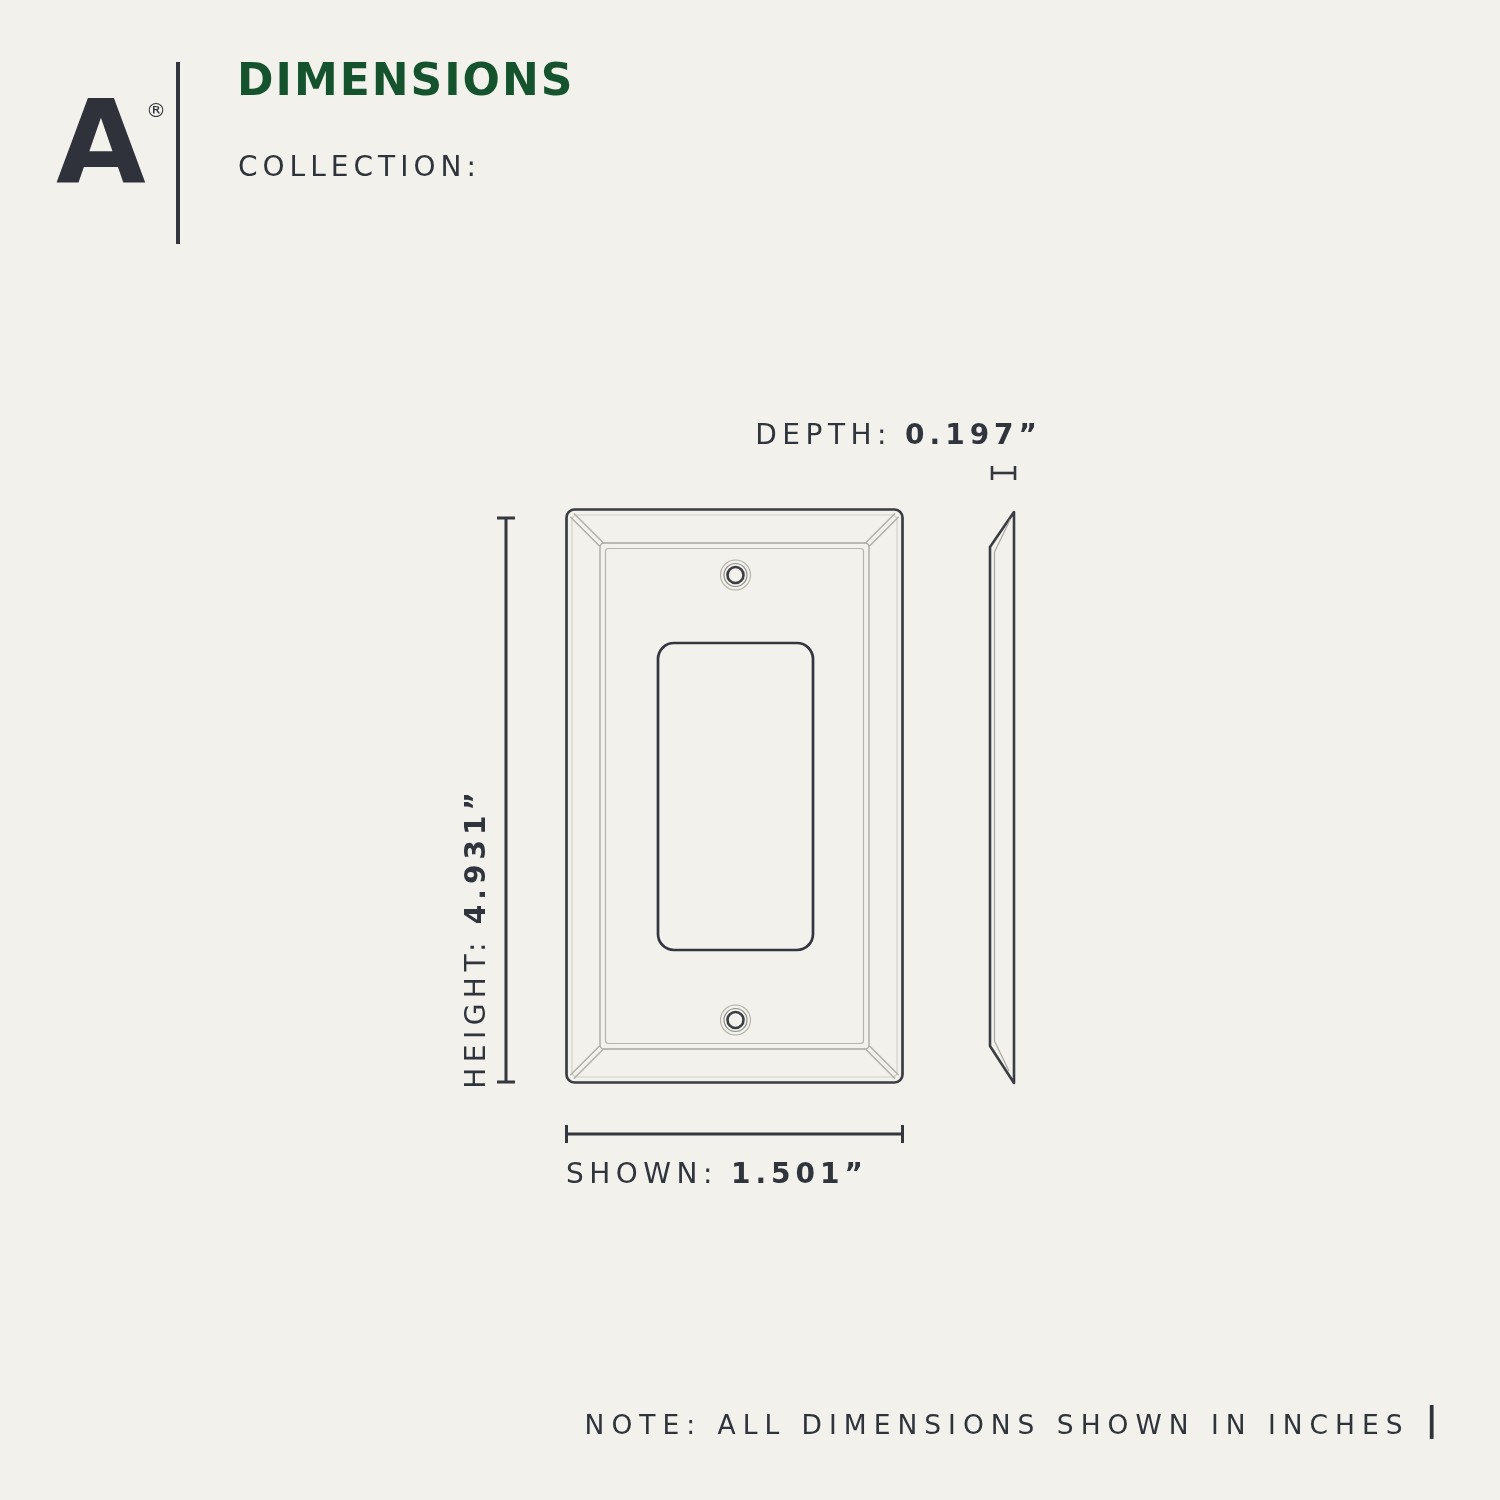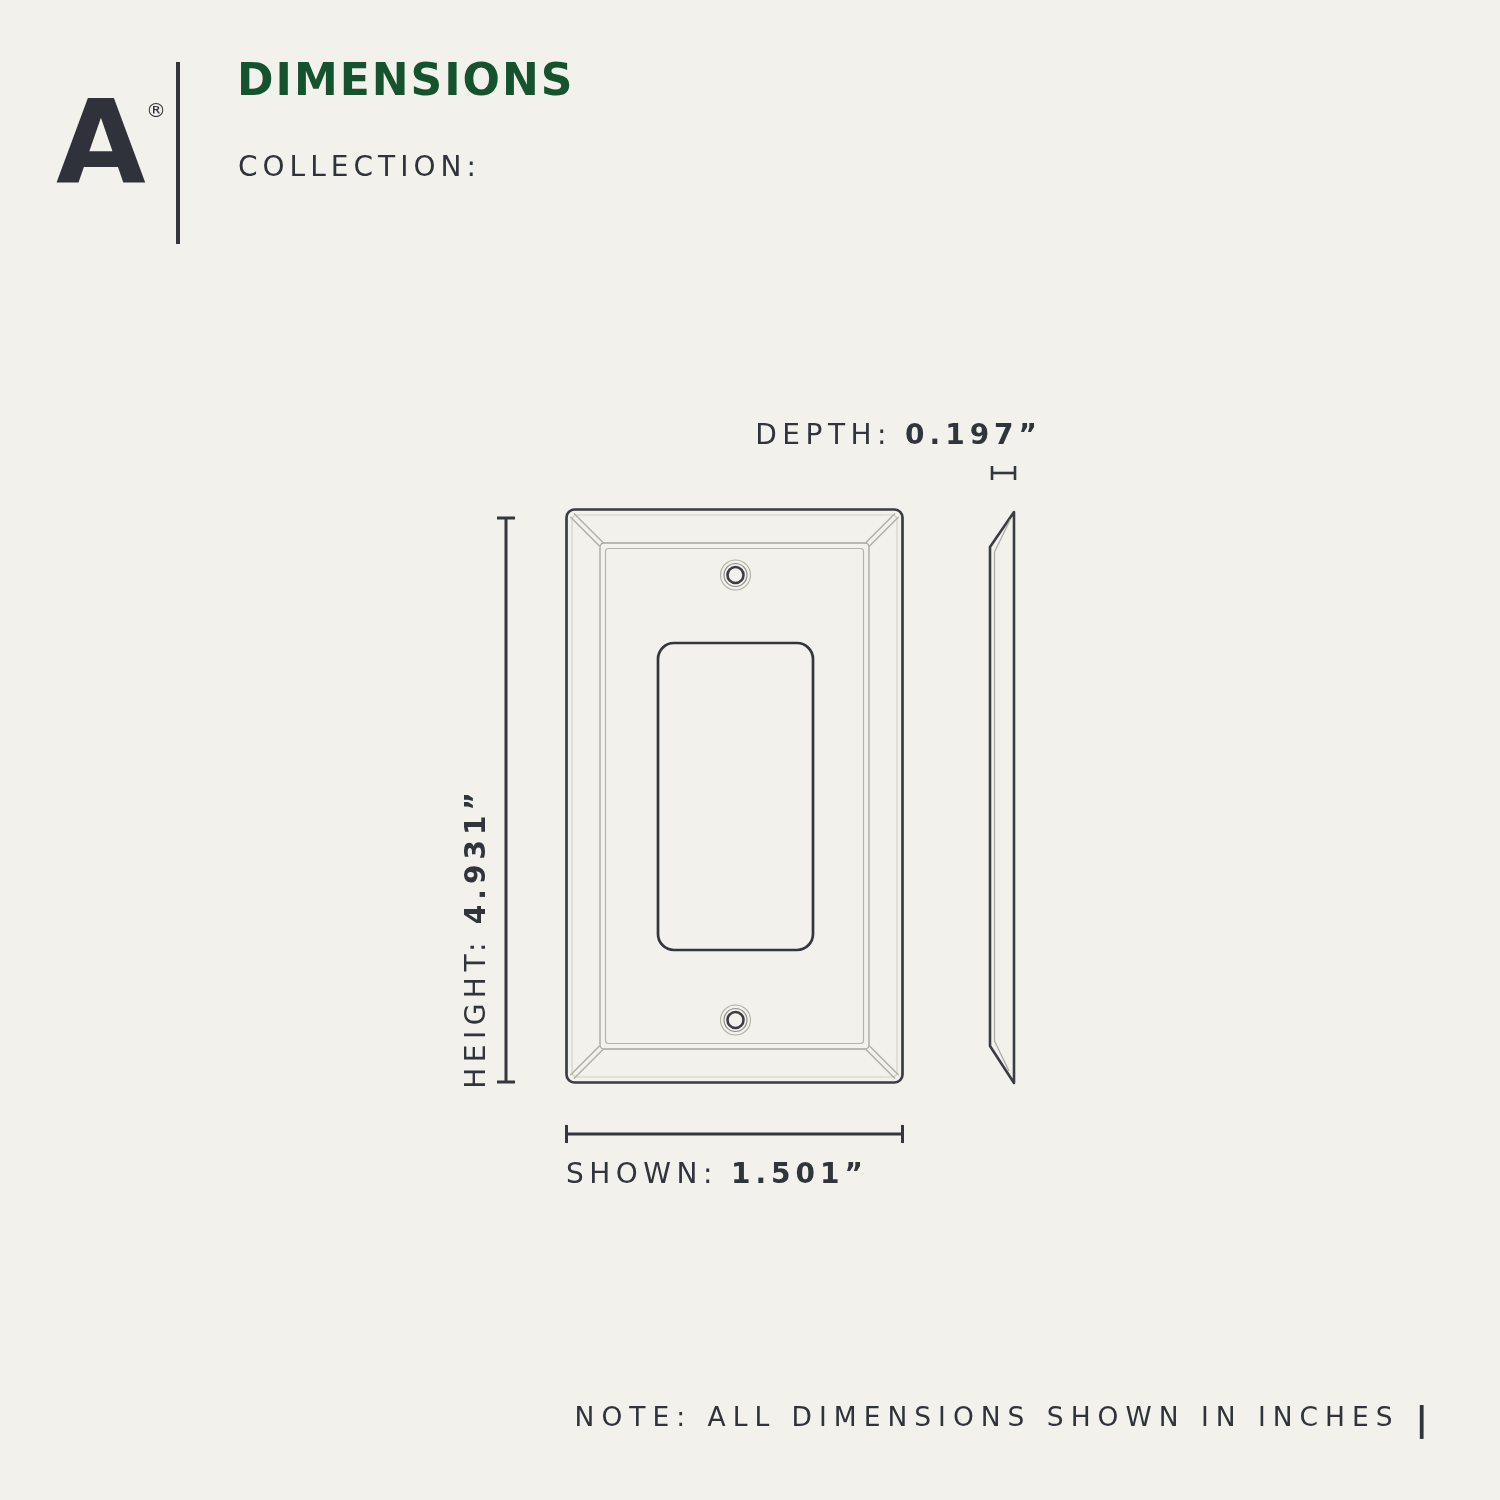--- a/index.html
+++ b/index.html
@@ -52,22 +52,22 @@
   .dim .val{letter-spacing:5px;}
   .dim-depth{top:421px;right:458px;}
   .dim-height{
     left:476px;top:938px;
     transform:translate(-50%,-50%) rotate(-90deg);
   }
   .dim-width{left:566px;top:1160px;}
 
   
   .note{
-    right:72px;top:1404px;
-    display:flex;align-items:flex-start;gap:16px;
+    right:62px;top:1404px;
+    display:flex;align-items:flex-end;gap:16px;
     font-size:26.5px;letter-spacing:7px;line-height:1;
     white-space:nowrap;color:#2F333B;
   }
   .note-bar{
     font-size:34px;font-weight:700;letter-spacing:0;
     transform:translateY(-2px);
   }
 </style>
 </head>
 <body>

